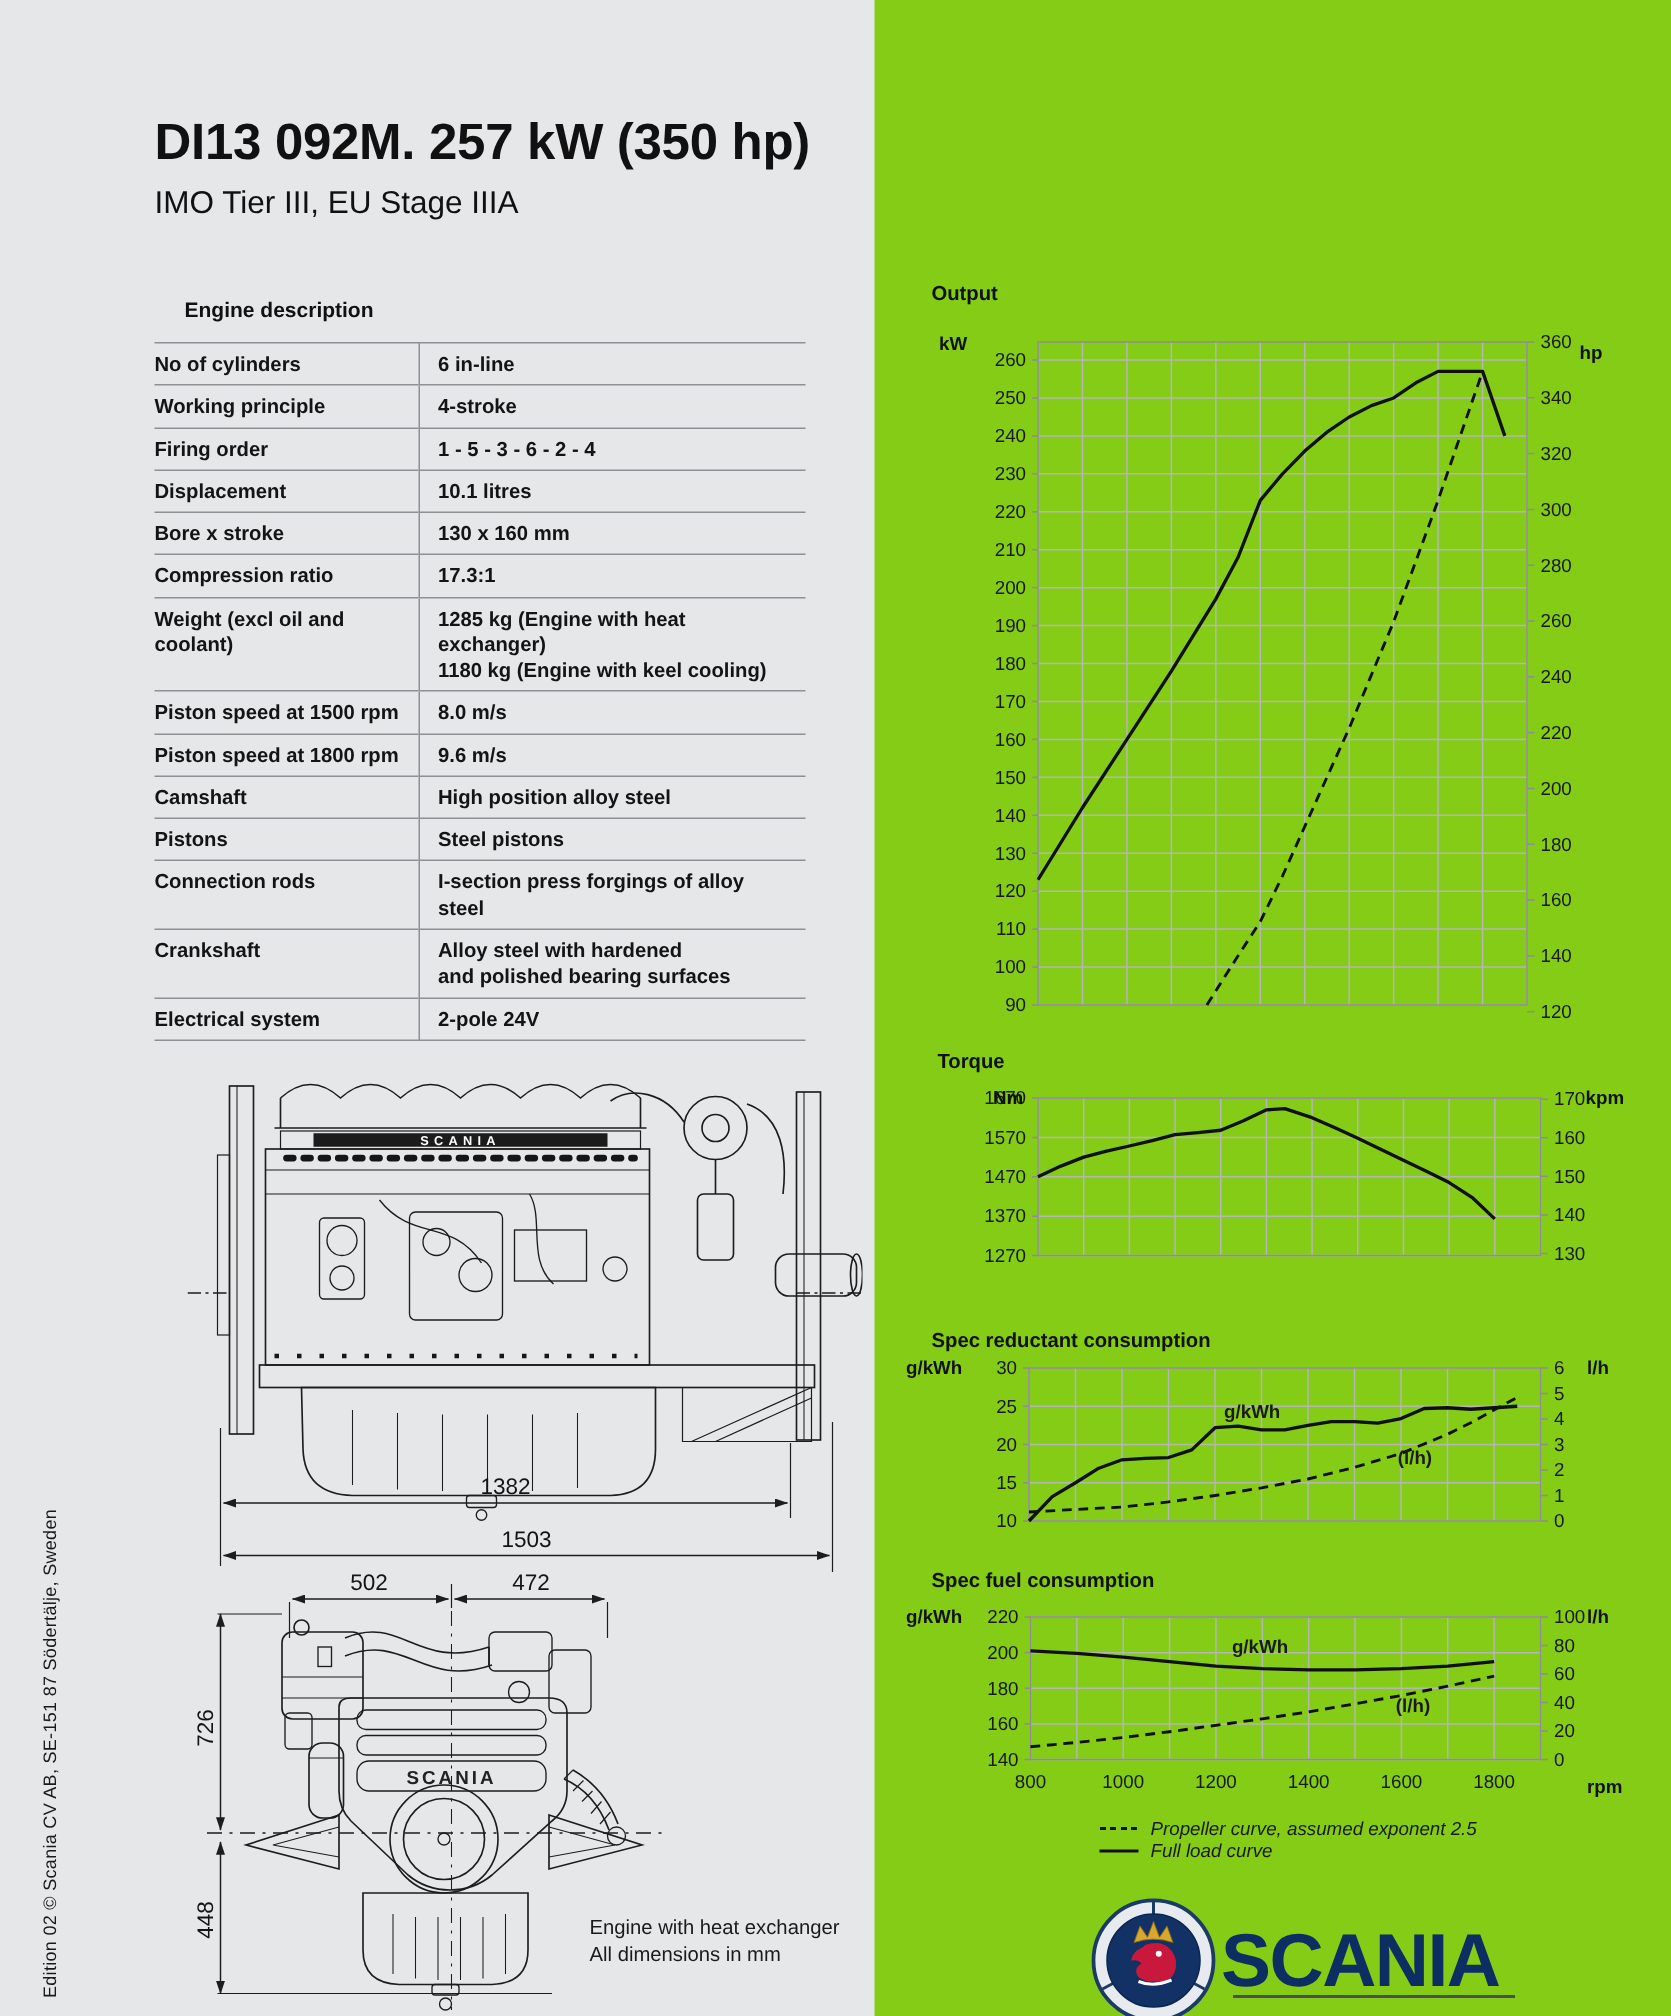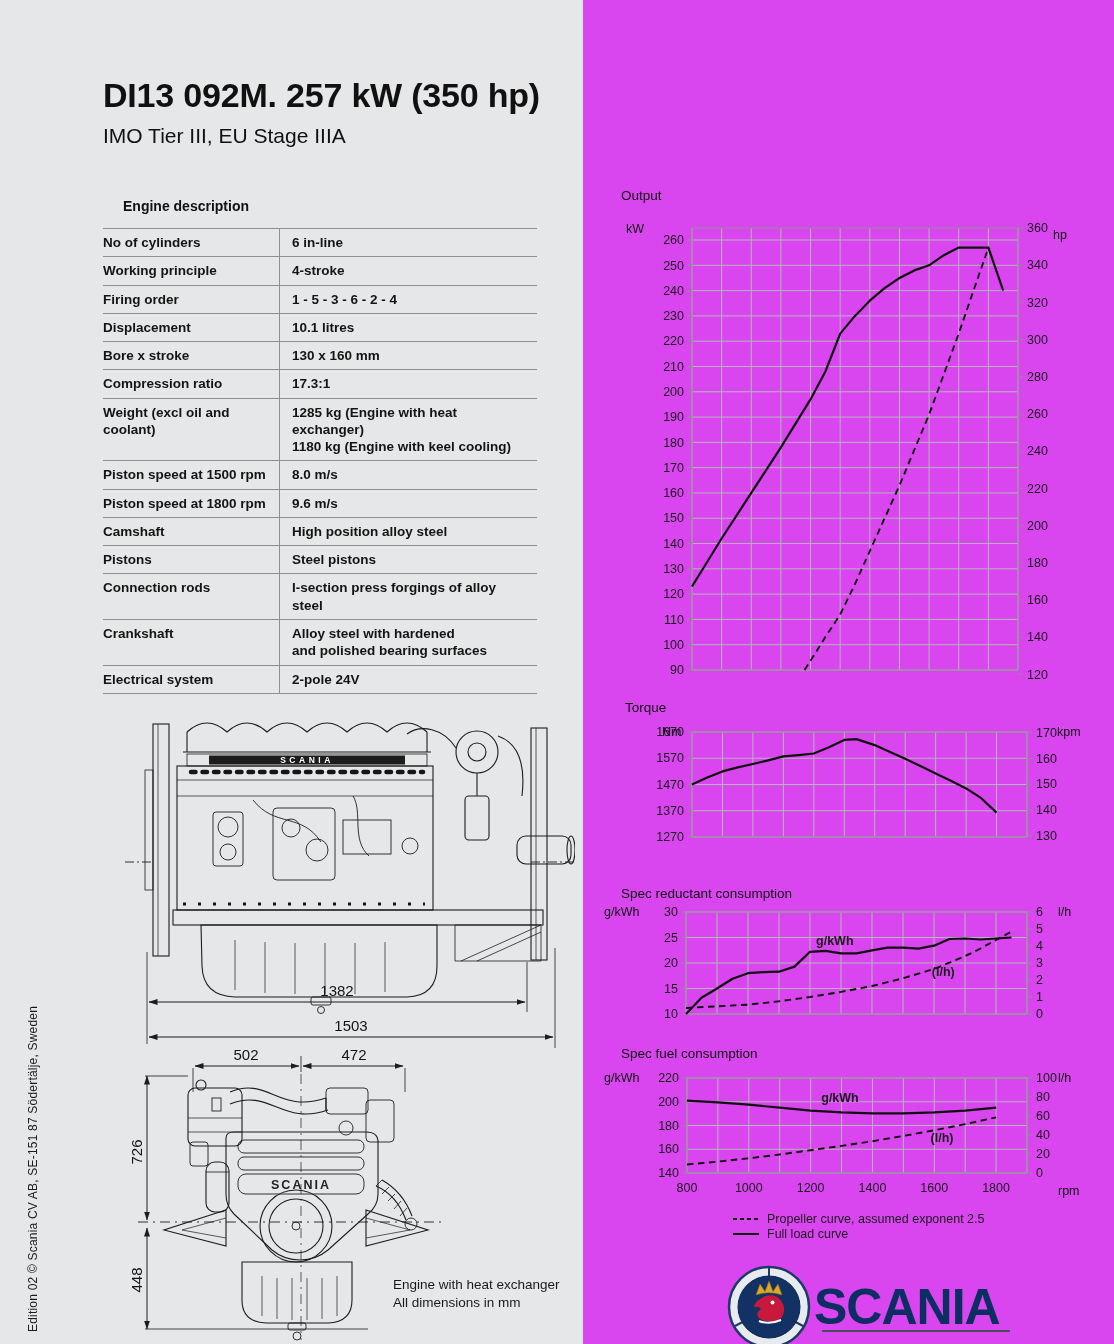--- a/index.html
+++ b/index.html
@@ -1,17 +1,17 @@
 <!DOCTYPE html>
 <html><head>
 <meta charset="utf-8">
 <title>DI13 092M. 257 kW (350 hp)</title>
 <style>
   html,body{margin:0;padding:0;background:#fff;}
-  .page{position:relative;width:1114px;height:1344px;background:#d946ef;overflow:hidden;
+  .page{position:relative;width:1114px;height:1344px;background:#84cc16;overflow:hidden;
         font-family:"Liberation Sans",sans-serif;color:#1a1a1a;}
   .panel-left{position:absolute;left:0;top:0;width:583px;height:1344px;background:#e6e7e8;}
   h1.title{position:absolute;left:103px;top:76px;margin:0;font-size:34px;font-weight:700;
            letter-spacing:-0.2px;color:#111;}
   .subtitle{position:absolute;left:103px;top:124px;font-size:21px;color:#111;}
   .edition{position:absolute;left:26px;top:1332px;transform:rotate(-90deg);transform-origin:0 0;
            white-space:nowrap;font-size:12px;color:#1a1a1a;letter-spacing:.2px;}
   .spec-heading{position:absolute;left:103px;top:198px;font-size:14px;font-weight:700;color:#111;padding-left:20px;}
   table.spec-table{position:absolute;left:103px;top:228px;width:434px;border-collapse:collapse;
                    font-size:13.5px;line-height:1.28;color:#141414;}
@@ -26,29 +26,29 @@
   .dimt{font-size:15px;fill:#141414;}
   .brandband{fill:#ffffff;font-size:8.5px;font-weight:700;letter-spacing:3.5px;}
   .brandfront{fill:#222;font-size:12.5px;font-weight:700;letter-spacing:2px;}
   .drawing-note{position:absolute;left:393px;top:1276px;font-size:13.5px;line-height:18px;color:#1a1a1a;}
   .chart{position:absolute;width:512px;}
   #chart-output{left:600px;top:188px;height:505px;}
   #chart-torque{left:604px;top:700px;height:155px;}
   #chart-reductant{left:600px;top:886px;height:150px;}
   #chart-fuel{left:600px;top:1046px;height:170px;}
   .chart svg{position:absolute;left:0;top:0;}
-  .ctitle{position:absolute;left:21px;top:0;font-size:13.5px;font-weight:400;color:#111;z-index:2;}
-  .unit{position:absolute;font-size:12.5px;font-weight:400;color:#111;z-index:2;}
+  .ctitle{position:absolute;left:21px;top:0;font-size:13.5px;font-weight:700;color:#111;z-index:2;}
+  .unit{position:absolute;font-size:12.5px;font-weight:700;color:#111;z-index:2;}
   #chart-output .ul{left:26px;top:34px;}   #chart-output .ur{left:453px;top:40px;text-align:right;}
   #chart-torque .ul{left:26px;top:25px;padding-left:32px;}   #chart-torque .ur{left:453px;top:25px;}
   #chart-reductant .ul{left:4px;top:19px;} #chart-reductant .ur{left:458px;top:19px;}
   #chart-fuel .ul{left:4px;top:25px;}      #chart-fuel .ur{left:458px;top:25px;}
   #chart-fuel .rpm{left:458px;top:138px;}
   .legend{position:absolute;left:733px;top:1211px;font-size:12.5px;color:#1a1a1a;}
-  .legend-row{display:flex;align-items:center;height:15px;}
+  .legend-row{display:flex;align-items:center;height:15px;font-style:italic;}
   .legend-sample{display:inline-block;width:26px;height:2px;margin-right:8px;flex:0 0 26px;}
   .legend-sample.dashed{background:repeating-linear-gradient(90deg,#111 0 4px,transparent 4px 7px);}
   .legend-sample.solid{background:#111;}
   .logo{position:absolute;left:726px;top:1262px;width:310px;height:90px;}
   .badge{position:absolute;left:0;top:2px;}
   .wordmark{position:absolute;left:88px;top:20px;font-size:50px;font-weight:700;color:#0d2e63;
             letter-spacing:-1px;line-height:1;}
   .wm-underline{position:absolute;left:96px;top:68px;width:188px;height:2px;background:#4a4f57;}
 </style>
 </head>

